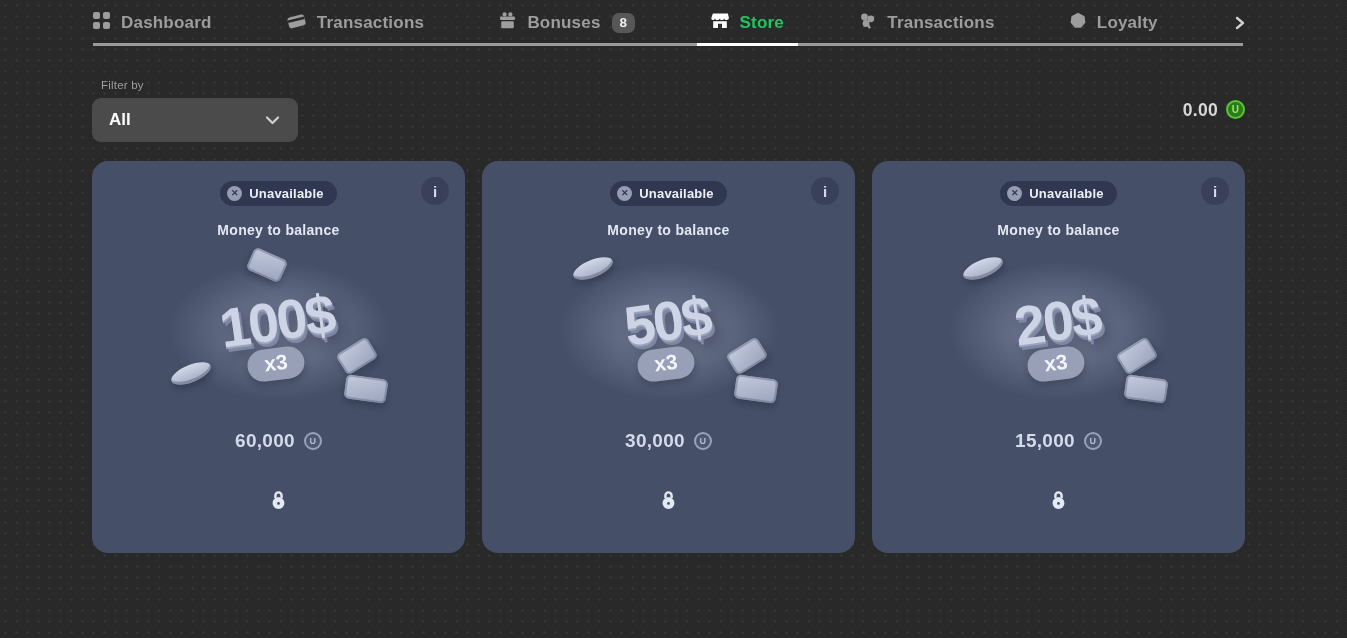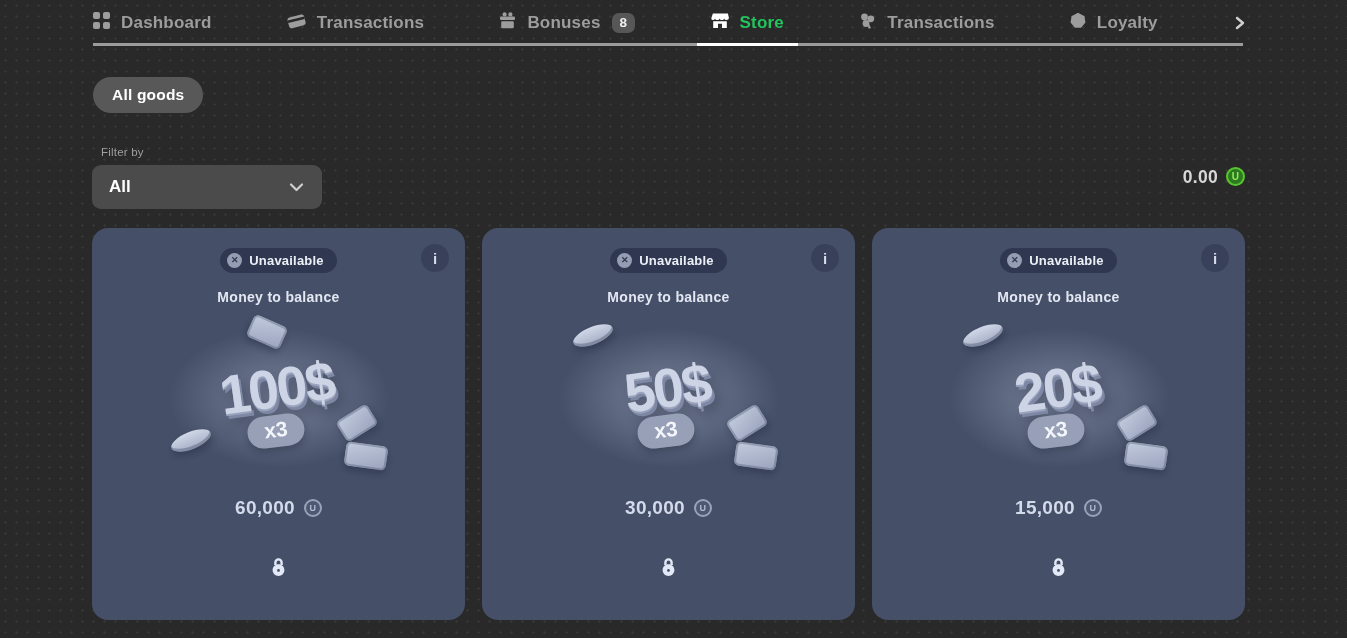--- a/index.html
+++ b/index.html
@@ -95,21 +95,21 @@
   }
   .filter-label {
     display: block;
     font-size: 11.5px;
     color: #9f9f9f;
     margin-left: 9px;
     letter-spacing: .2px;
   }
   .select {
     margin-top: 7px;
-    width: 230px;
+    width: 206px;
     height: 44px;
     background: #4b4b4b;
     border-radius: 9px;
     display: flex;
     align-items: center;
     justify-content: space-between;
     padding: 0 18px 0 17px;
     color: #ffffff;
     font-size: 17px;
     font-weight: 700;
@@ -356,21 +356,20 @@
     <svg width="14" height="14" viewBox="0 0 14 14" fill="none" stroke="#d0d0d0" stroke-width="2.4" stroke-linecap="round" stroke-linejoin="round">
       <polyline points="4,2 10,7 4,12"></polyline>
     </svg>
   </span>
 
   <div class="nav-rule"></div>
 </nav>
 
 <main>
 
-  <div class="chip">All goods</div>
 
   <div class="filter-row">
     <div>
       <span class="filter-label">Filter by</span>
       <div class="select">
         <span>All</span>
         <span>
           <svg width="15" height="10" viewBox="0 0 15 10" fill="none" stroke="#cfcfcf" stroke-width="2.2" stroke-linecap="round" stroke-linejoin="round">
             <polyline points="2,2.5 7.5,8 13,2.5"></polyline>
           </svg>

